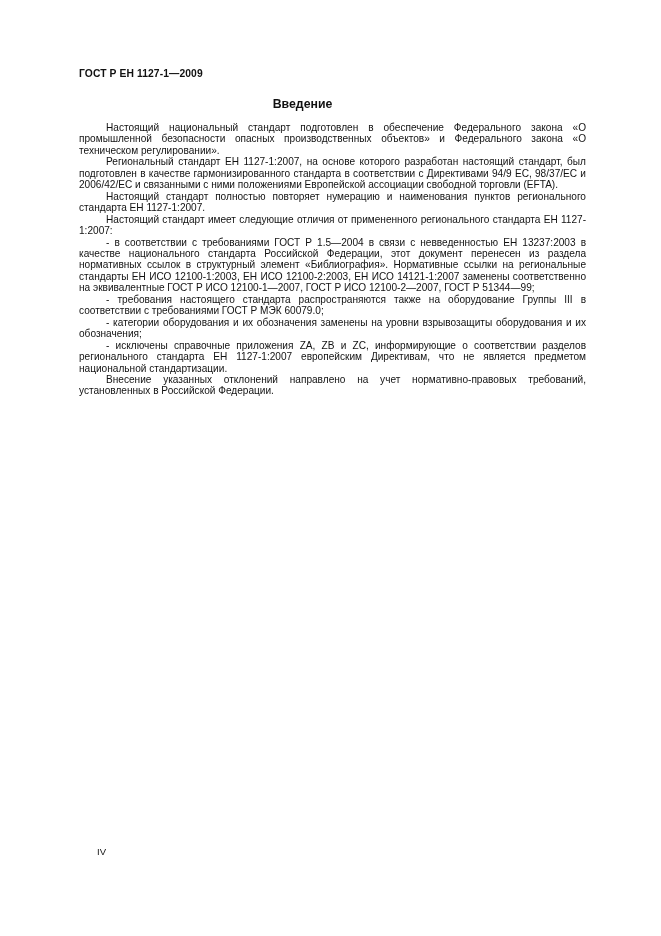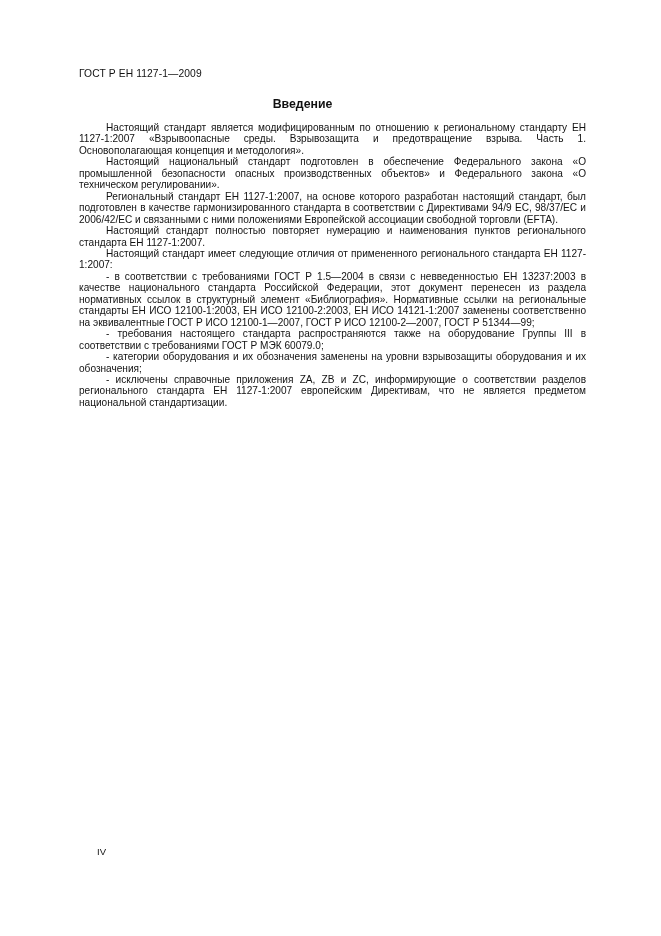--- a/index.html
+++ b/index.html
@@ -1,34 +1,34 @@
 <!DOCTYPE html>
 <html><head>
   <meta charset="utf-8">
   <style>
     html, body { margin: 0; padding: 0; background: #ffffff; }
     body { width: 661px; height: 936px; position: relative; overflow: hidden; font-family: "Liberation Sans", sans-serif; color: #111; }
-    .header { position: absolute; left: 79px; top: 68px; font-size: 10.3px; font-weight: normal; letter-spacing: 0.1px; }
+    .header { position: absolute; left: 79px; top: 68px; font-size: 10.3px; font-weight: bold; letter-spacing: 0.1px; }
     .title { position: absolute; left: 0; width: 605px; top: 97px; text-align: center; font-size: 12.3px; font-weight: bold; }
     .body { position: absolute; left: 79px; top: 122px; width: 507px; font-size: 10.1px; line-height: 11.45px; text-align: justify; }
     .body p { margin: 0; text-indent: 27px; }
     .page-num { position: absolute; left: 79px; top: 846px; font-size: 9.5px; padding-left: 18px; }
   </style>
 </head>
 <body>
 
 <div class="header">ГОСТ Р ЕН 1127-1—2009</div>
 
 <div class="title">Введение</div>
 
 <div class="body">
-  <p>Настоящий стандарт является модифицированным по отношению к региональному стандарту ЕН 1127-1:2007 «Взрывоопасные среды. Взрывозащита и предотвращение взрыва. Часть 1. Основополагающая концепция и методология».</p>
   <p>Настоящий национальный стандарт подготовлен в обеспечение Федерального закона «О промышленной безопасности опасных производственных объектов» и Федерального закона «О техническом регулировании».</p>
   <p>Региональный стандарт ЕН 1127-1:2007, на основе которого разработан настоящий стандарт, был подготовлен в качестве гармонизированного стандарта в соответствии с Директивами 94/9 ЕС, 98/37/ЕС и 2006/42/ЕС и связанными с ними положениями Европейской ассоциации свободной торговли (EFTA).</p>
   <p>Настоящий стандарт полностью повторяет нумерацию и наименования пунктов регионального стандарта ЕН 1127-1:2007.</p>
   <p>Настоящий стандарт имеет следующие отличия от примененного регионального стандарта ЕН 1127-1:2007:</p>
   <p>- в соответствии с требованиями ГОСТ Р 1.5—2004 в связи с невведенностью ЕН 13237:2003 в качестве национального стандарта Российской Федерации, этот документ перенесен из раздела нормативных ссылок в структурный элемент «Библиография». Нормативные ссылки на региональные стандарты ЕН ИСО 12100-1:2003, ЕН ИСО 12100-2:2003, ЕН ИСО 14121-1:2007 заменены соответственно на эквивалентные ГОСТ Р ИСО 12100-1—2007, ГОСТ Р ИСО 12100-2—2007, ГОСТ Р 51344—99;</p>
   <p>- требования настоящего стандарта распространяются также на оборудование Группы III в соответствии с требованиями ГОСТ Р МЭК 60079.0;</p>
   <p>- категории оборудования и их обозначения заменены на уровни взрывозащиты оборудования и их обозначения;</p>
   <p>- исключены справочные приложения ZA, ZB и ZC, информирующие о соответствии разделов регионального стандарта ЕН 1127-1:2007 европейским Директивам, что не является предметом национальной стандартизации.</p>
+  <p>Внесение указанных отклонений направлено на учет нормативно-правовых требований, установленных в Российской Федерации.</p>
 </div>
 
 <div class="page-num">IV</div>
 
 </body></html>

